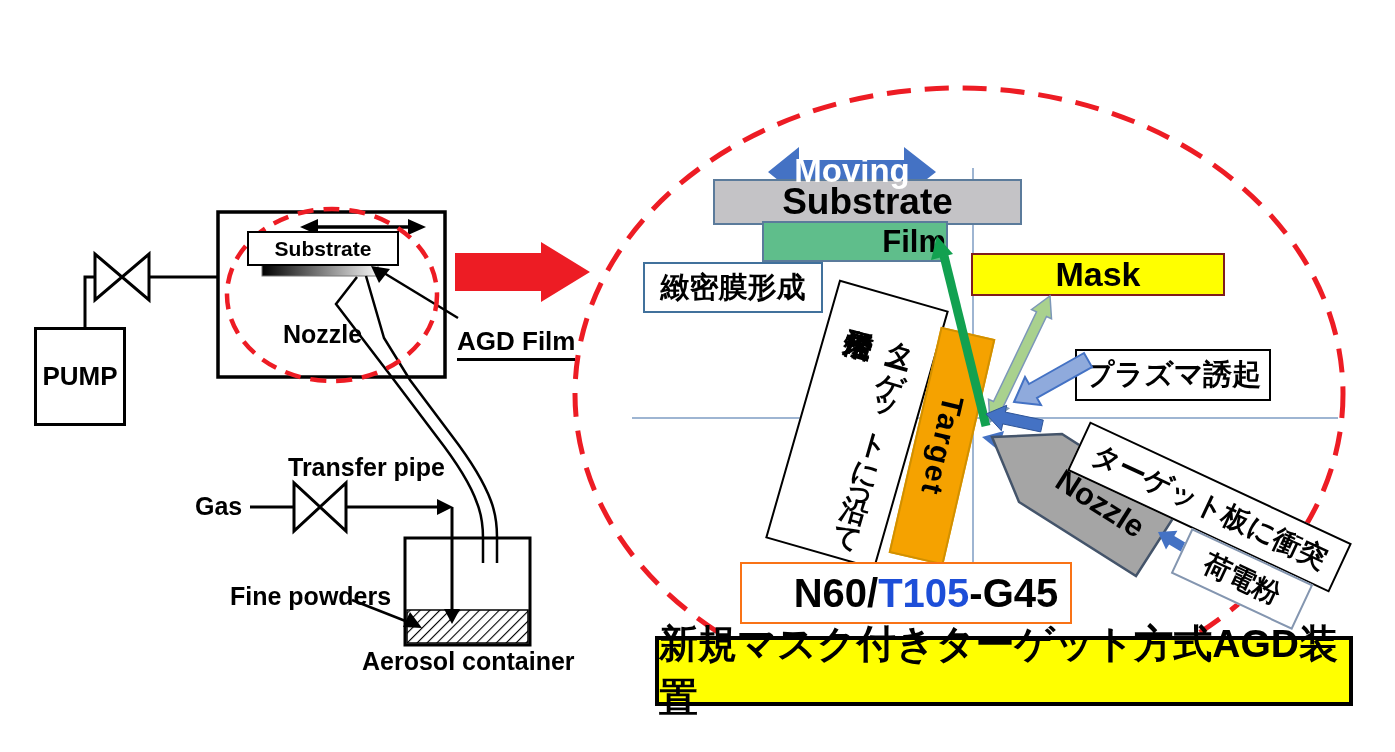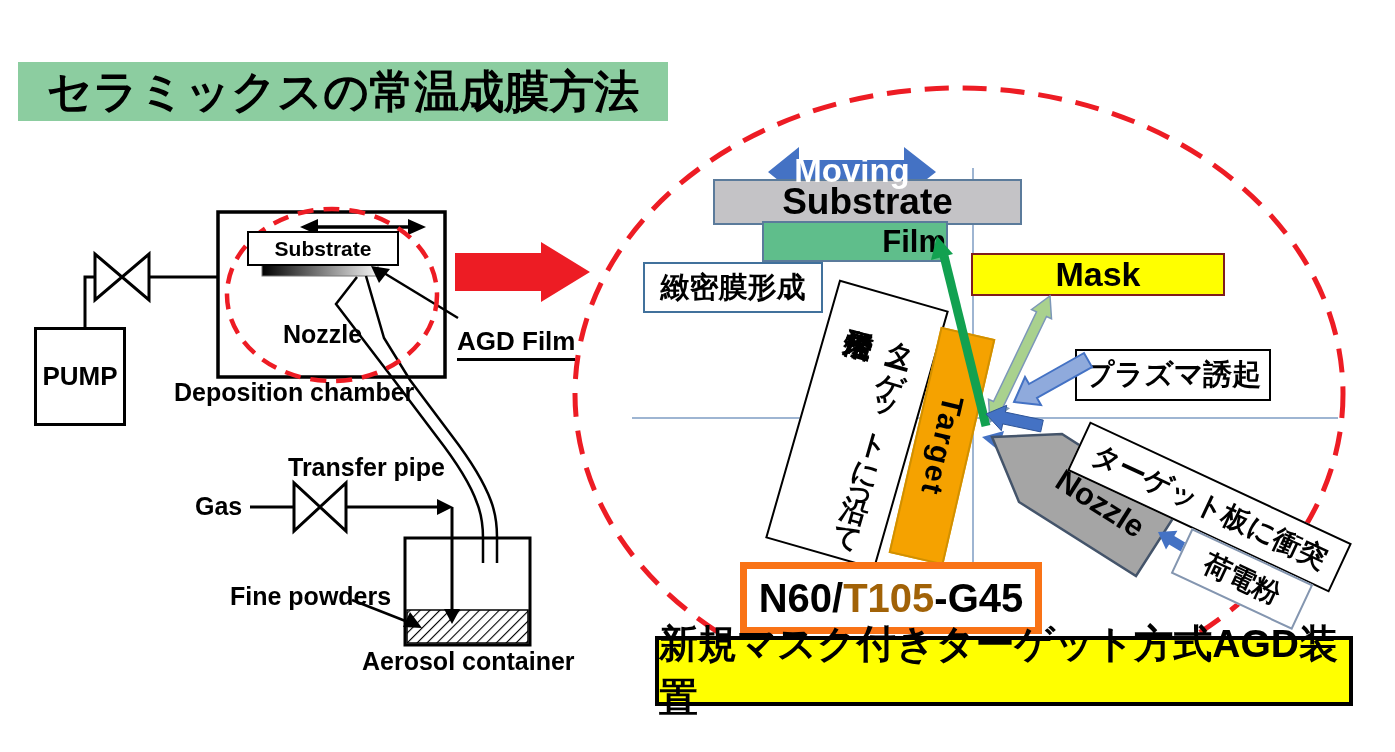--- a/index.html
+++ b/index.html
@@ -48,23 +48,23 @@
   #plasma-box{left:1075px;top:349px;width:192px;height:48px;background:#fff;border:2.5px solid #000;
                display:flex;align-items:center;justify-content:center;font-size:29px;font-weight:bold;}
   #collide-box{left:1065px;top:480px;width:285px;height:50px;background:#fff;border:2.5px solid #000;
                transform:rotate(25deg);display:flex;align-items:center;justify-content:center;
                font-size:28px;font-weight:bold;}
   #charged-box{left:1175px;top:554px;width:130px;height:46px;background:#fff;border:2px solid #8496B0;
                transform:rotate(25deg);display:flex;align-items:center;justify-content:center;
                font-size:27px;font-weight:bold;}
   #nozzle-right-text{left:1020px;top:478px;width:160px;height:52px;transform:rotate(32.5deg);
                display:flex;align-items:center;justify-content:center;font-size:31px;font-weight:bold;}
-  #code-box{left:740px;top:562px;width:288px;height:58px;background:#fff;border:7px solid #f97316;
-               display:flex;align-items:center;justify-content:center;font-size:40px;font-weight:bold;}
-  #code-box .red{color:#a16207;text-align:right;}
+  #code-box{left:740px;top:562px;width:288px;height:58px;background:#fff;border:2px solid #f97316;
+               display:flex;align-items:center;justify-content:center;font-size:40px;font-weight:bold;padding-left:40px;}
+  #code-box .red{color:#1d4ed8;text-align:right;}
   #banner{left:655px;top:636px;width:690px;height:62px;background:#FFFF00;border:4px solid #000;
                display:flex;align-items:center;justify-content:center;font-size:39px;font-weight:bold;}
 </style>
 </head>
 <body>
 
 <div id="stage">
 
   <svg id="svg-bottom" class="layer">
     <defs>
@@ -123,30 +123,28 @@
 
     <ellipse cx="332" cy="295" rx="105" ry="86" fill="none" stroke="#ED1C24" stroke-width="4.5" stroke-dasharray="16 10"></ellipse>
 
     <ellipse cx="959" cy="394" rx="384" ry="306" fill="none" stroke="#ED1C24" stroke-width="5" stroke-dasharray="24 14"></ellipse>
 
     <path d="M632,418 H1338 M973,168 V562" fill="none" stroke="#7F9DC4" stroke-width="1.5"></path>
 
     <polygon points="768,172 799,147 799,160 904,160 904,147 936,172 904,197 904,184 799,184 799,197" fill="#4472C4"></polygon>
   </svg>
 
-  <div id="title" class="abs z2">セラミックスの常温成膜方法</div>
 
   <div id="pump-box" class="abs z2">
     <span>PUMP</span>
   </div>
   <div id="substrate-left" class="abs z2">
     <span>Substrate</span>
   </div>
   <div id="nozzle-left-label" class="abs z2 lbl">Nozzle</div>
-  <div id="chamber-label" class="abs z2 lbl">Deposition chamber</div>
   <div id="agd-label" class="abs z2 lbl">AGD Film</div>
   <div id="transfer-label" class="abs z2 lbl">Transfer pipe</div>
   <div id="gas-label" class="abs z2 lbl">Gas</div>
   <div id="fine-label" class="abs z2 lbl">Fine powders</div>
   <div id="aerosol-label" class="abs z2 lbl">Aerosol container</div>
 
   <div id="substrate-bar" class="abs z2">
     <span>Substrate</span>
   </div>
   <div id="film-bar" class="abs z2">

